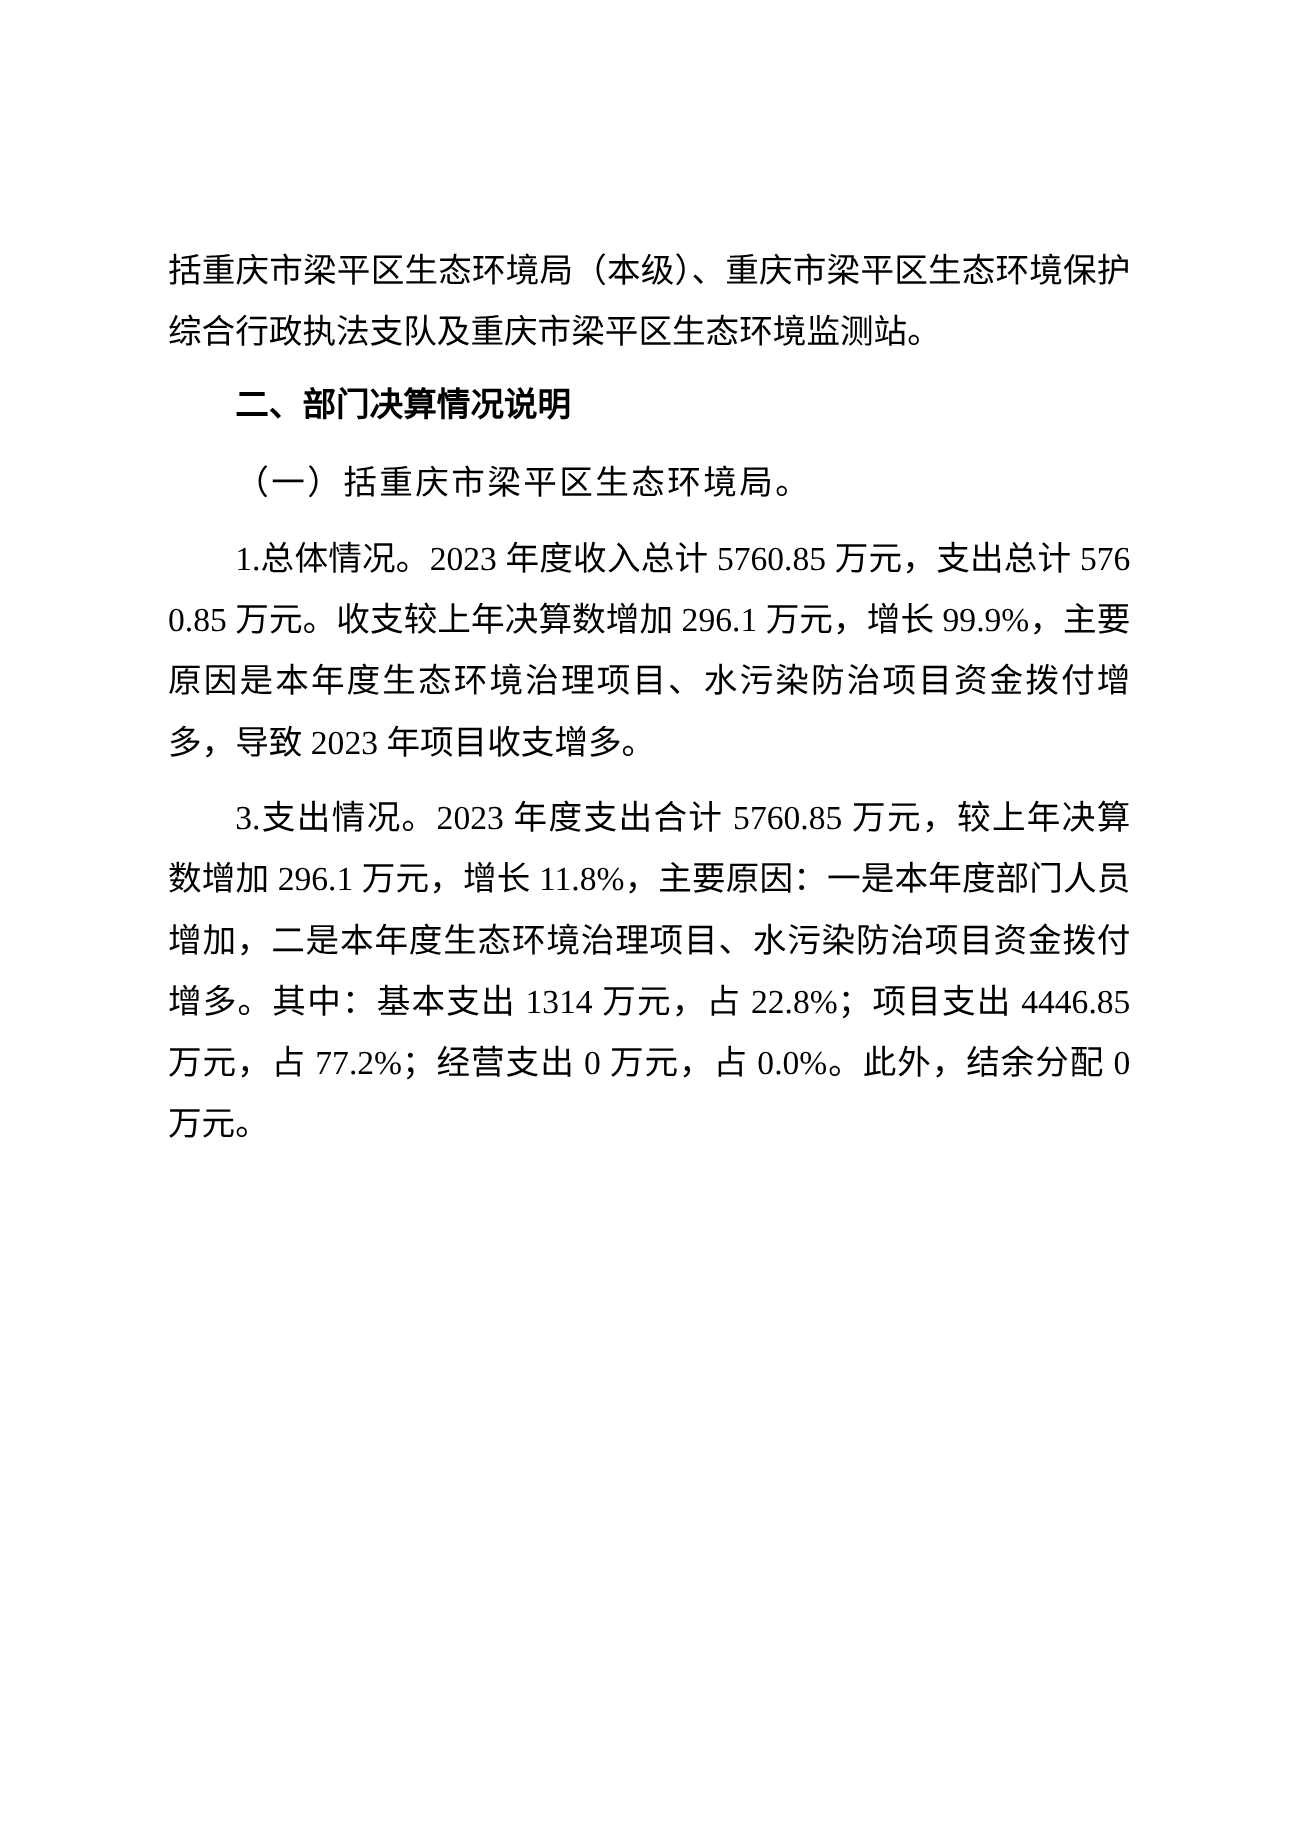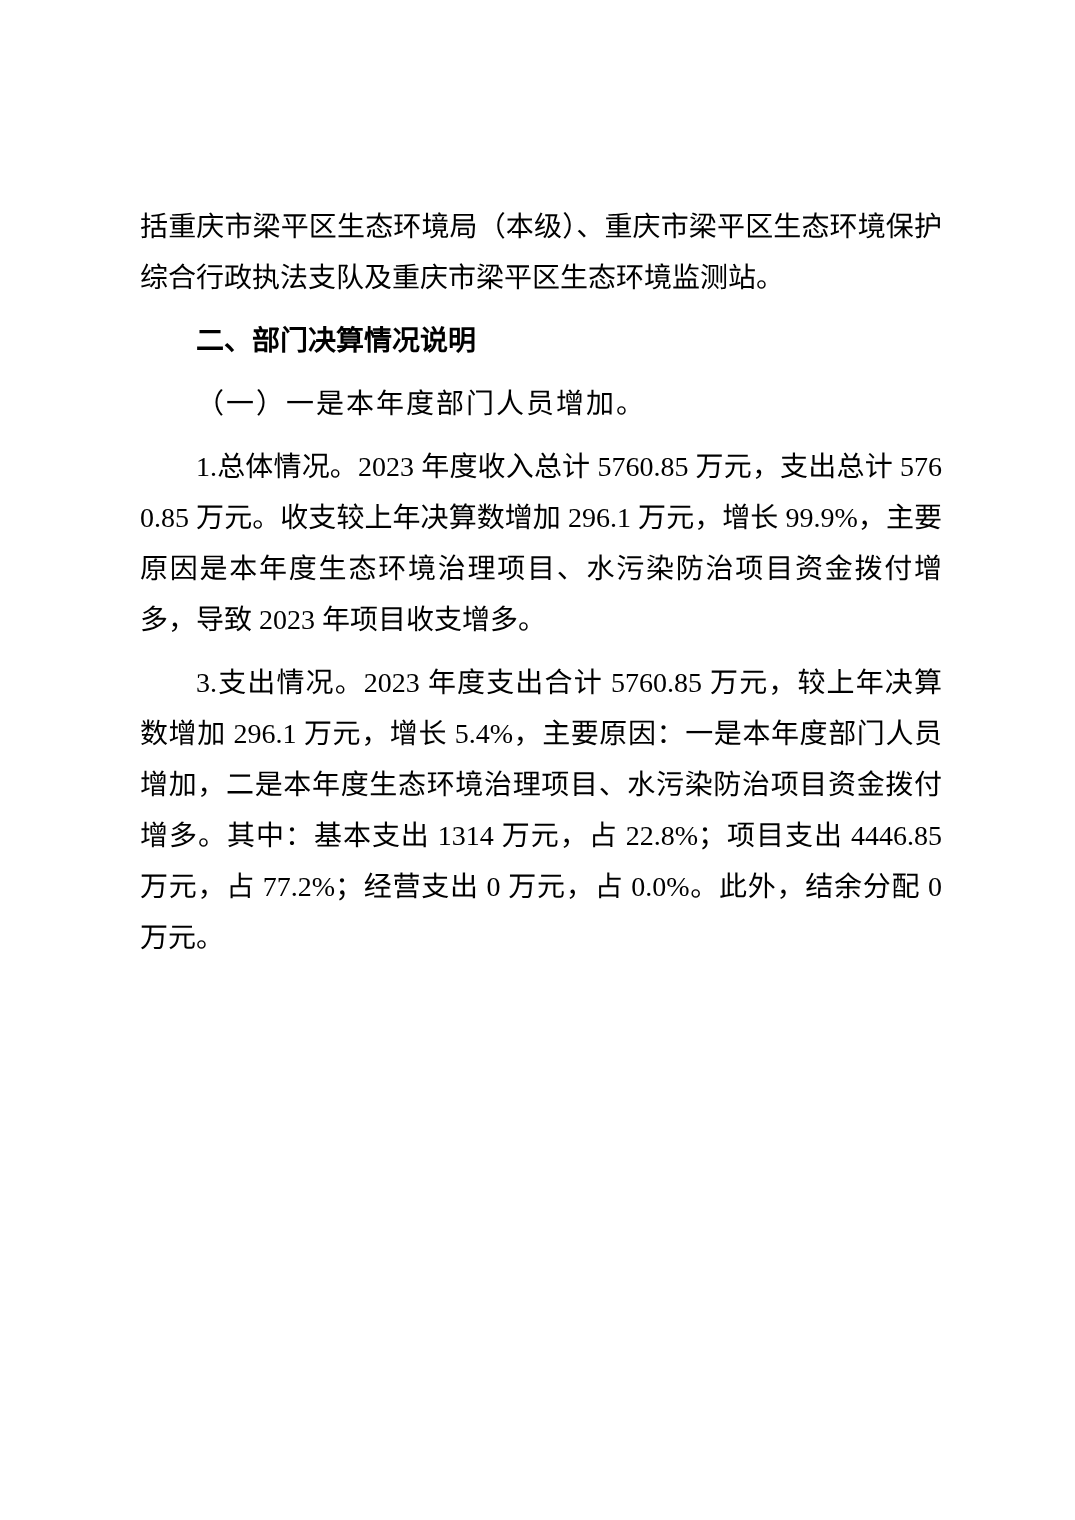--- a/index.html
+++ b/index.html
@@ -34,21 +34,21 @@
     text-justify: inter-character;
     text-indent: 2em;
     font-weight: normal;
     word-break: break-all;
   }
   .content p.intro {
     margin-top: 0;
     text-indent: 0;
   }
   .content h2.section-heading {
-    font-family: Liberation Sans, sans-serif;
+    font-family: Liberation Mono, monospace;
     font-weight: bold;
     text-align: left;
   }
   .content h3.subsection-heading {
     
     font-weight: normal;
     text-align: left;
     letter-spacing: 2px;
   }
   .page-number {
@@ -61,18 +61,18 @@
     color: #000000;
   }
 </style>
 </head>
 <body>
 
 <div class="page">
   <div class="content">
     <p class="intro">括重庆市梁平区生态环境局（本级）、重庆市梁平区生态环境保护综合行政执法支队及重庆市梁平区生态环境监测站。</p>
     <h2 class="section-heading">二、部门决算情况说明</h2>
-    <h3 class="subsection-heading">（一）一是本年度部门人员增加。</h3>
+    <h3 class="subsection-heading">（一）括重庆市梁平区生态环境局。</h3>
     <p>1.总体情况。2023 年度收入总计 5760.85 万元，支出总计 5760.85 万元。收支较上年决算数增加 296.1 万元，增长 99.9%，主要原因是本年度生态环境治理项目、水污染防治项目资金拨付增多，导致 2023 年项目收支增多。</p>
-    <p>3.支出情况。2023 年度支出合计 5760.85 万元，较上年决算数增加 296.1 万元，增长 5.4%，主要原因：一是本年度部门人员增加，二是本年度生态环境治理项目、水污染防治项目资金拨付增多。其中：基本支出 1314 万元，占 22.8%；项目支出 4446.85 万元，占 77.2%；经营支出 0 万元，占 0.0%。此外，结余分配 0 万元。</p>
+    <p>3.支出情况。2023 年度支出合计 5760.85 万元，较上年决算数增加 296.1 万元，增长 11.8%，主要原因：一是本年度部门人员增加，二是本年度生态环境治理项目、水污染防治项目资金拨付增多。其中：基本支出 1314 万元，占 22.8%；项目支出 4446.85 万元，占 77.2%；经营支出 0 万元，占 0.0%。此外，结余分配 0 万元。</p>
   </div>
   <div class="page-number">- 5 -</div>
 </div>
 
 </body></html>

